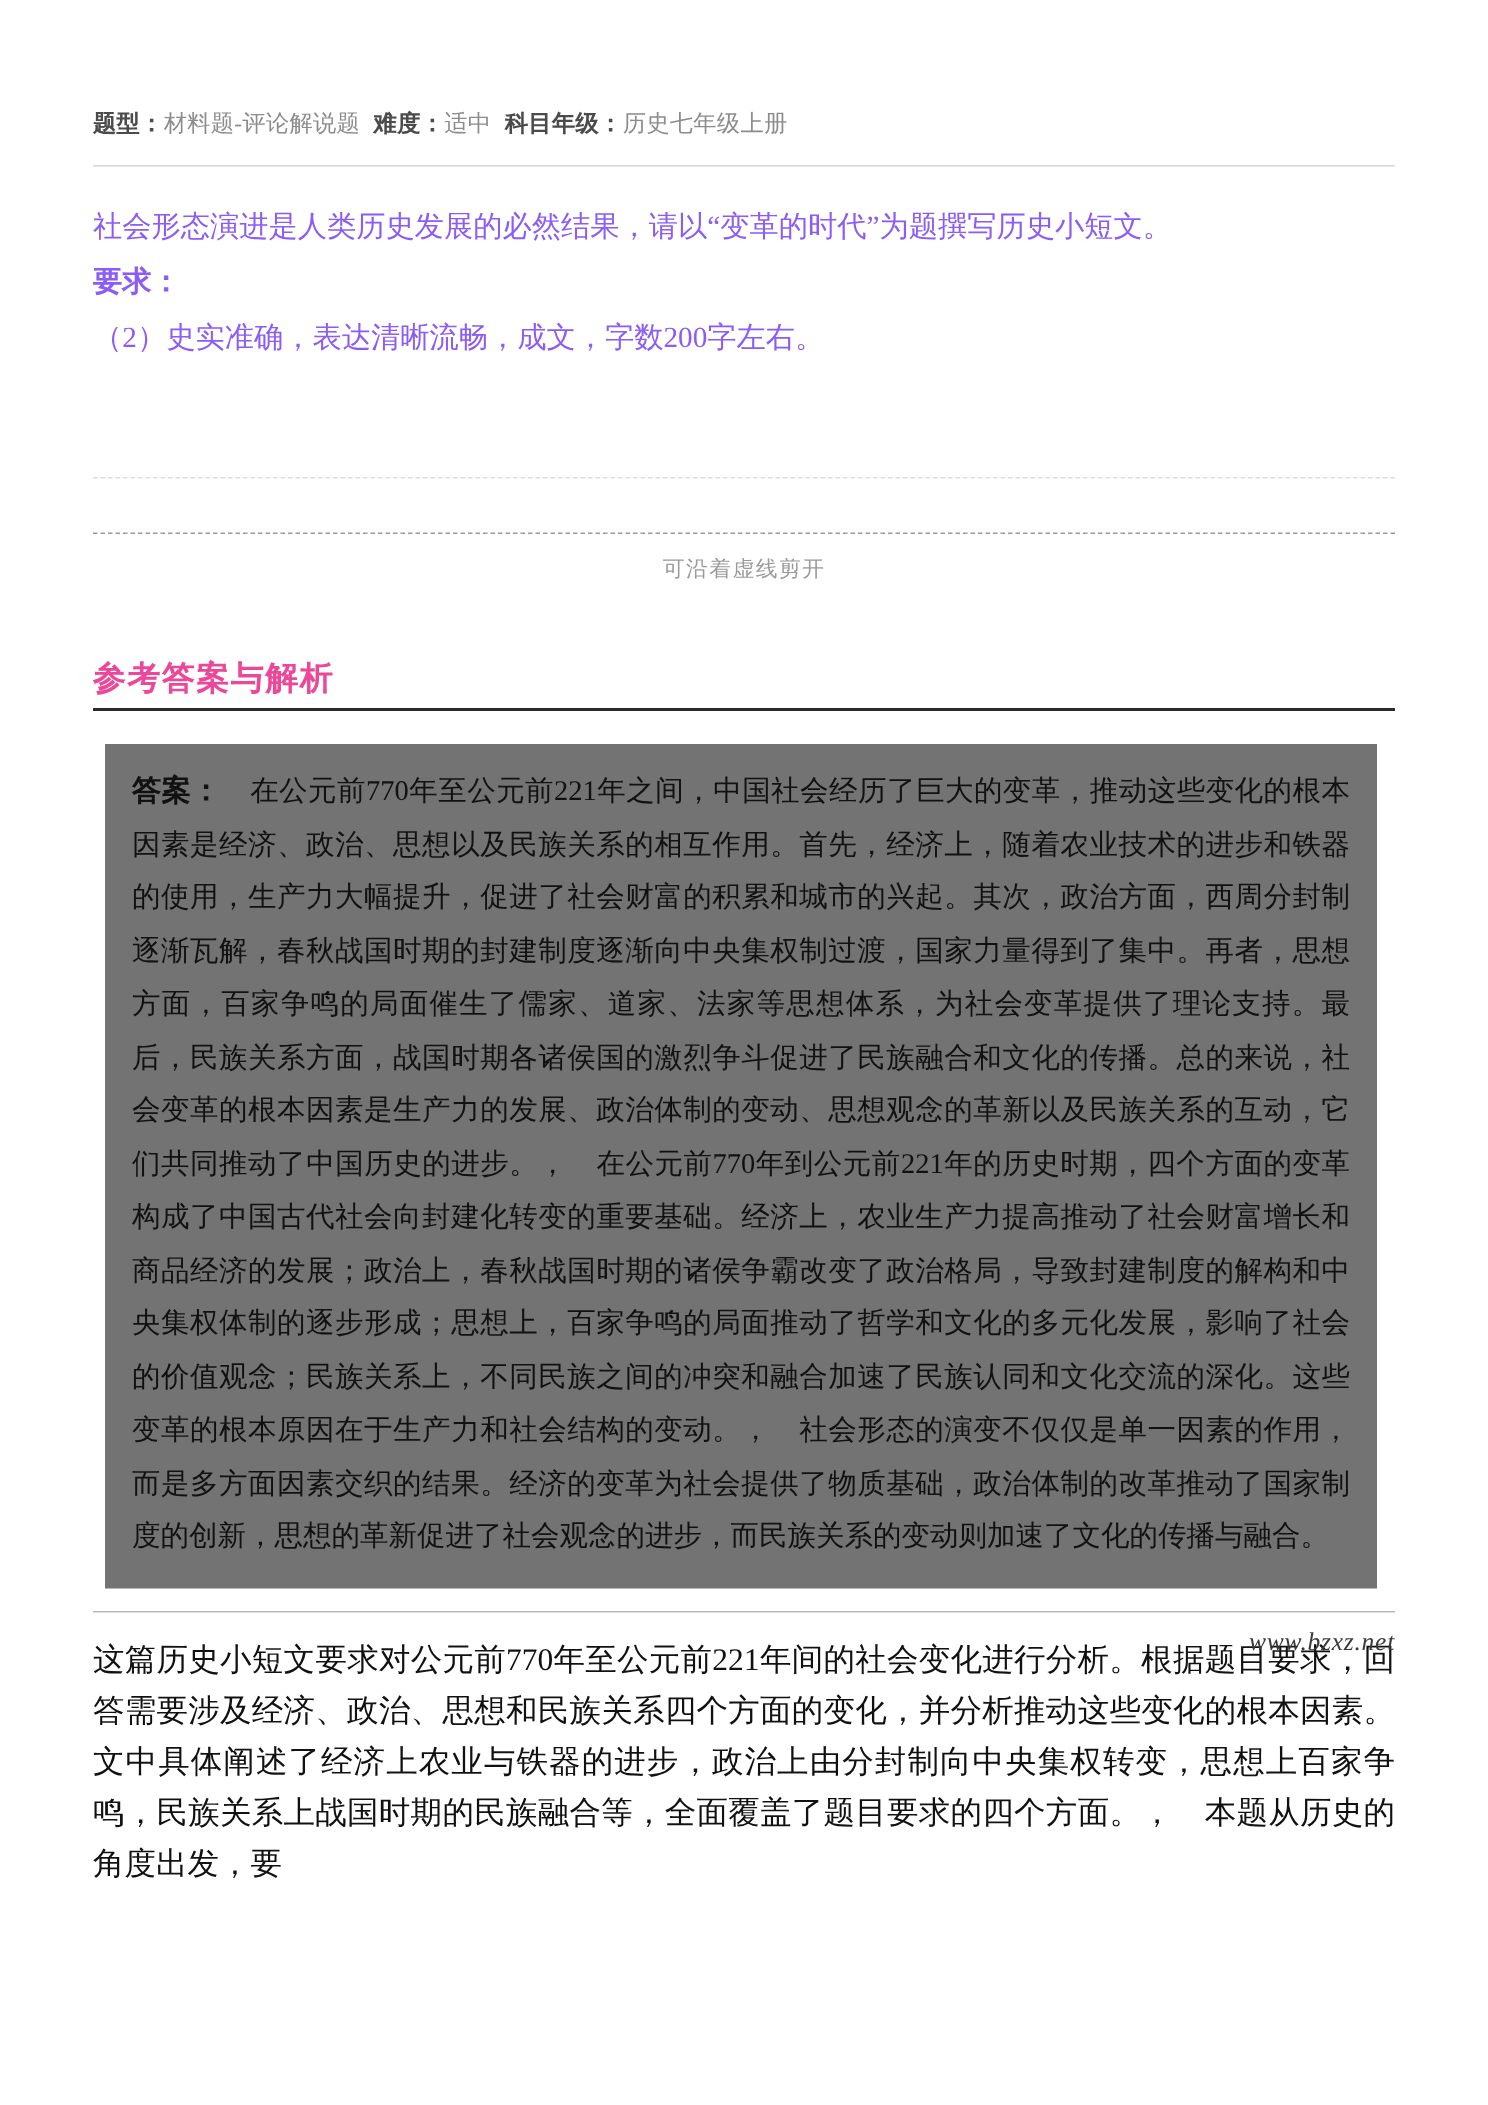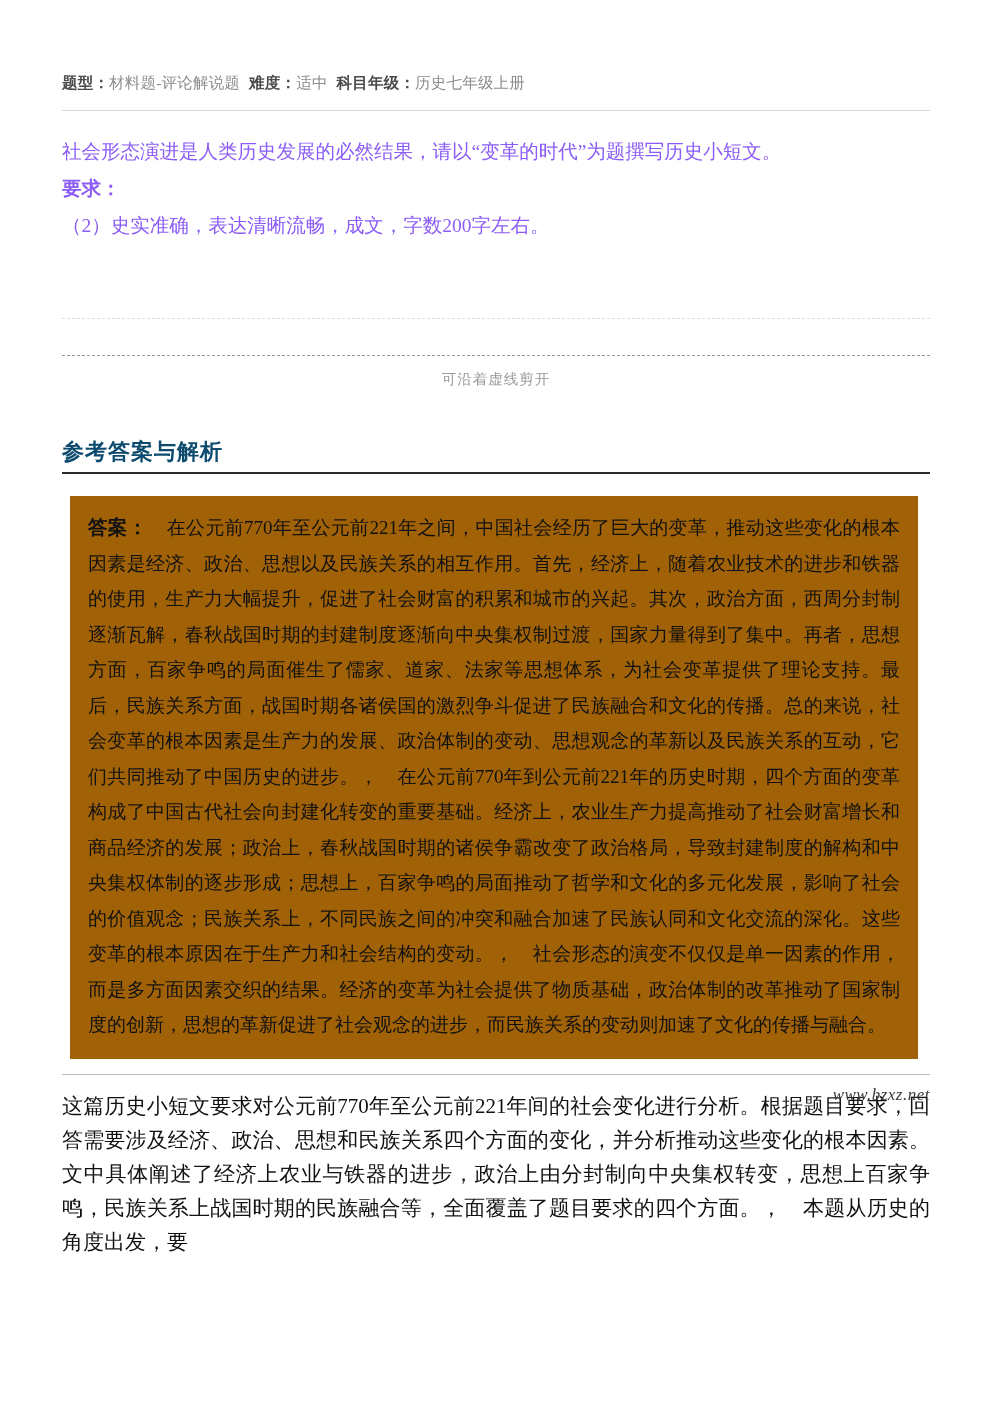--- a/index.html
+++ b/index.html
@@ -80,37 +80,37 @@
     letter-spacing: 1px;
   }
 
   
   .answer-heading-wrap {
     margin-top: 42px;
   }
   .answer-heading {
     font-size: 22px;
     font-weight: bold;
-    color: #0c4a6e;
+    color: #ec4899;
     letter-spacing: 1px;
     line-height: 30px;
     margin-top: 48px;
   }
   .heading-rule {
     margin-top: 5px;
     border-top: 2px solid #2b2b2b;
     height: 0;
   }
 
   
   .answer-box {
     margin-top: 22px;
     margin-left: 8px;
     margin-right: 12px;
-    background: #a16207;
+    background: #737373;
     padding: 14px 18px 16px 18px;
     box-sizing: border-box;
     font-family: Liberation Serif, serif;
   }
   .answer-text {
     font-size: 19px;
     line-height: 35.5px;
     color: #111111;
     text-align: justify;
     text-justify: inter-ideograph;

